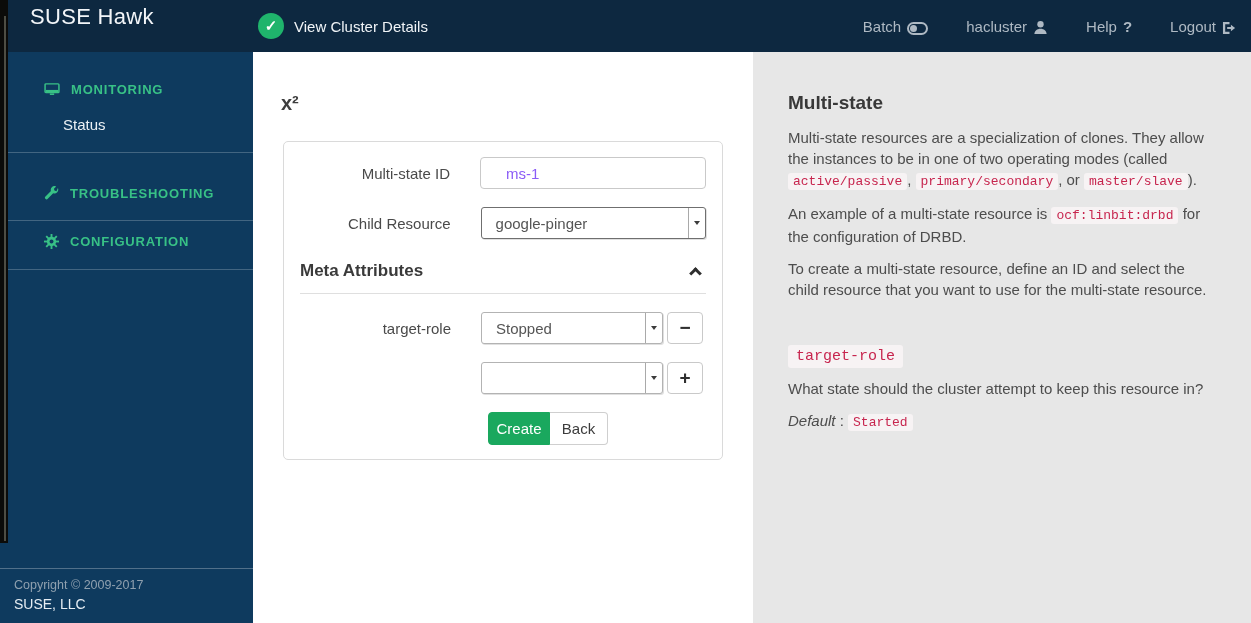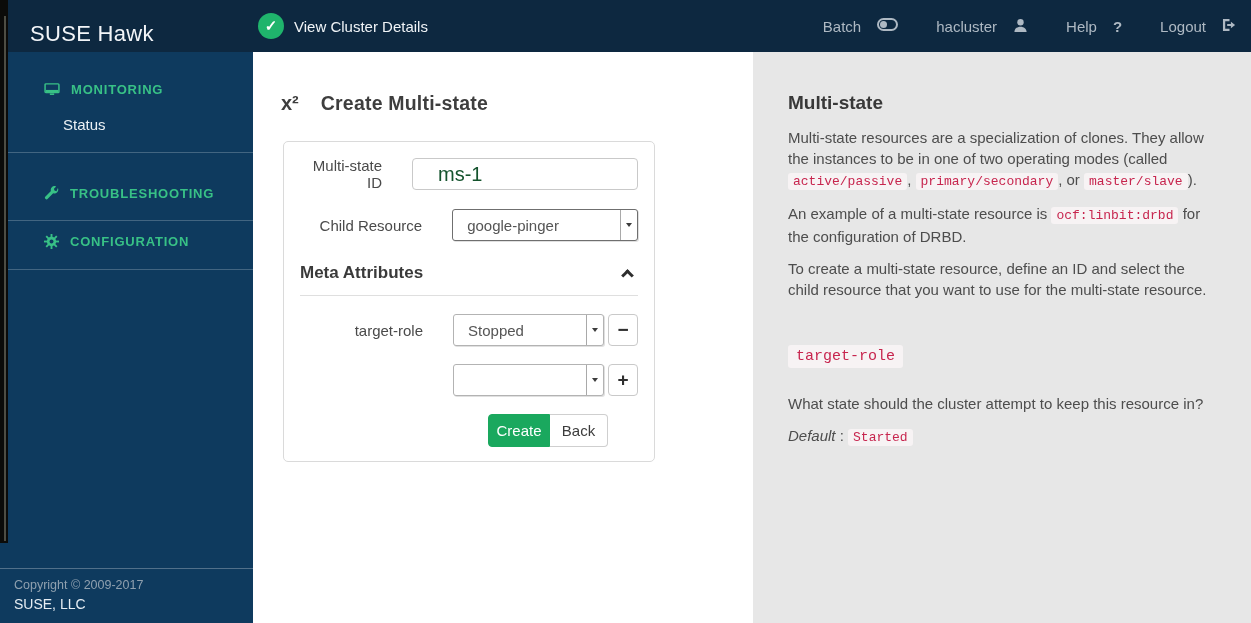--- a/index.html
+++ b/index.html
@@ -6,26 +6,26 @@
   html,body { width:1251px; height:623px; }
   body { font-family:"Liberation Sans", sans-serif; background:#fff; overflow:hidden; }
   #app { position:relative; width:1251px; height:623px; background:#fff; overflow:hidden; }
 
   
   .left-strip { position:absolute; left:0; top:0; width:8px; height:543px; background:#0b0b09; z-index:30; }
   .left-strip .slit { position:absolute; left:4px; top:16px; width:2px; height:525px; background:#4d4d44; }
 
   
   .header { position:absolute; left:0; top:0; width:1251px; height:52px; background:#0d2840; z-index:10; }
-  .brand { position:absolute; left:30px; top:21px; font-size:22px; color:#f2f5f8; letter-spacing:0.3px; font-weight:400; }
+  .brand { position:absolute; left:30px; top:4px; font-size:22px; color:#f2f5f8; letter-spacing:0.3px; font-weight:400; }
   .cluster-link { position:absolute; left:258px; top:13px; display:flex; align-items:center; gap:10px; cursor:pointer; }
   .check-circle { width:26px; height:26px; border-radius:50%; background:#1fb46c; color:#fff; font-size:15px; font-weight:bold; display:flex; align-items:center; justify-content:center; }
   .cluster-label { color:#f0f4f7; font-size:15px; }
   .header-nav { position:absolute; right:14px; top:0; height:52px; display:flex; align-items:center; gap:38px; }
-  .nav-item { display:flex; align-items:flex-start; gap:16px; color:#aeb9c3; font-size:15px; cursor:pointer; }
+  .nav-item { display:flex; align-items:flex-end; gap:6px; color:#aeb9c3; font-size:15px; cursor:pointer; }
   .toggle-icon { display:inline-block; width:21px; height:13px; border:2px solid #aeb9c3; border-radius:7px; position:relative; }
   .toggle-icon::after { content:""; position:absolute; left:1px; top:1px; width:7px; height:7px; border-radius:50%; background:#aeb9c3; }
   .q-icon { font-weight:bold; font-size:15px; }
 
   
   .sidebar { position:absolute; left:0; top:52px; width:253px; height:571px; background:#0e3a5e; z-index:5; }
   .side-section { display:flex; align-items:center; gap:11px; padding-left:44px; height:20px; color:#38c186; font-size:13px; font-weight:600; letter-spacing:0.8px; cursor:pointer; }
   .side-link { padding-left:63px; color:#ecf1f5; font-size:15px; height:20px; line-height:20px; cursor:pointer; }
   .sec-monitoring { margin-top:27px; }
   .lnk-status { margin-top:16px; }
@@ -35,24 +35,24 @@
   .sec-trouble { margin-top:30px; } .sec-config { margin-top:10px; }
   .side-footer-sep { position:absolute; left:0; top:516px; width:253px; border:none; border-top:1px solid rgba(255,255,255,0.28); }
   .copyright { position:absolute; left:14px; top:526px; font-size:12.5px; color:#8fa0af; }
   .company { position:absolute; left:14px; top:544px; font-size:14px; color:#e6edf3; }
 
   
   .main { position:absolute; left:253px; top:52px; width:500px; height:571px; background:#ffffff; padding:40px 0 0 28px; }
   .page-title { display:flex; align-items:flex-end; gap:22px; color:#3e3e3e; }
   .ms-icon { font-size:20px; font-weight:bold; }
   .title-text { font-size:19.5px; font-weight:bold; letter-spacing:0.2px; }
-  .card { margin-top:26px; margin-left:2px; width:372px; border:1px solid #dadada; border-radius:5px; background:#fff; padding:15px 16px 14px 16px; }
+  .card { margin-top:26px; margin-left:2px; width:440px; border:1px solid #dadada; border-radius:5px; background:#fff; padding:15px 16px 14px 16px; }
   .form-row { display:flex; align-items:center; margin-bottom:18px; }
   .form-label { width:151px; text-align:right; margin-right:30px; font-size:15px; color:#4a4a4a; }
-  .text-input { width:226px; height:32px; border:1px solid #c9c9c9; border-radius:4px; padding:0 25px; font-size:20px; color:#14532d; font-family:"Liberation Sans", sans-serif; background:#fff; outline:none; }
+  .text-input { width:226px; height:32px; border:1px solid #c9c9c9; border-radius:4px; padding:0 25px; font-size:15px; color:#8b5cf6; font-family:"Liberation Sans", sans-serif; background:#fff; outline:none; }
   .select { position:relative; height:32px; border:1px solid #b3b3b3; border-radius:3px; background:#fff; font-size:15px; color:#555; display:flex; align-items:center; padding-left:14px; cursor:pointer; box-shadow:1px 1px 0 rgba(0,0,0,0.12); }
   .select.wide { width:226px; }
   .select.narrow { width:182px; }
   .select.focused { border-color:#6f6f6f; }
   .select .caret-box { position:absolute; right:0; top:0; width:17px; height:30px; border-left:1px solid #a9a9a9; display:flex; align-items:center; justify-content:center; }
   .caret-down { width:0; height:0; border-left:3.5px solid transparent; border-right:3.5px solid transparent; border-top:4.5px solid #3c3c3c; }
   .row-btn { width:36px; height:32px; margin-left:4px; border:1px solid #c9c9c9; border-radius:4px; background:#fff; font-size:19px; font-weight:bold; color:#2f2f2f; display:flex; align-items:center; justify-content:center; cursor:pointer; }
   .meta-header { display:flex; align-items:center; justify-content:space-between; padding:4px 0 12px 0; border-bottom:1px solid #dfdfdf; margin-bottom:18px; cursor:pointer; }
   .meta-title { font-size:17px; font-weight:bold; color:#3a3a3a; }
   .chevron-up { width:9px; height:9px; border-top:3px solid #2e2e2e; border-left:3px solid #2e2e2e; transform:rotate(45deg); margin-right:6px; margin-top:4px; }
@@ -61,21 +61,21 @@
   .btn-create { width:62px; background:#1aa85e; color:#fff; border:1px solid #1aa85e; border-radius:4px 0 0 4px; }
   .btn-back { width:58px; background:#fff; color:#3c3c3c; border:1px solid #cfcfcf; border-left:none; border-radius:0 4px 4px 0; }
 
   
   .help-panel { position:absolute; left:753px; top:52px; width:498px; height:571px; background:#e7e7e7; padding:40px 40px 0 35px; }
   .help-title { font-size:19px; font-weight:bold; color:#383838; margin-bottom:13px; }
   .help-panel p { font-size:15px; color:#4d4d4d; line-height:21px; margin-bottom:11px; }
   code { font-family:"Liberation Mono", monospace; font-size:13px; color:#c7254e; background:#f7f3f4; padding:1px 5px; border-radius:3px; white-space:nowrap; }
   .attr-block { margin-top:46px; }
   .attr-code { font-size:15px; padding:3px 8px; }
-  .attr-desc { margin-top:28px; }
+  .attr-desc { margin-top:13px; }
   .default-line { margin-top:4px; }
   .default-label { font-style:italic; color:#4d4d4d; font-size:15px; }
 </style>
 </head>
 <body>
 
 <div id="app">
 
   <div class="header">
     <div class="brand">SUSE Hawk</div>
@@ -146,21 +146,20 @@
     <div class="company">SUSE, LLC</div>
   </div>
 
   <div class="left-strip">
       <div class="slit"></div>
     </div>
 
   <div class="main">
     <div class="page-title">
       <span class="ms-icon">x²</span>
-      <span class="title-text">Create Multi-state</span>
     </div>
 
     <div class="card">
       <div class="form-row">
         <label class="form-label">Multi-state ID</label>
         <input class="text-input" type="text" value="ms-1" style="">
       </div>
 
       <div class="form-row">
         <label class="form-label">Child Resource</label>

